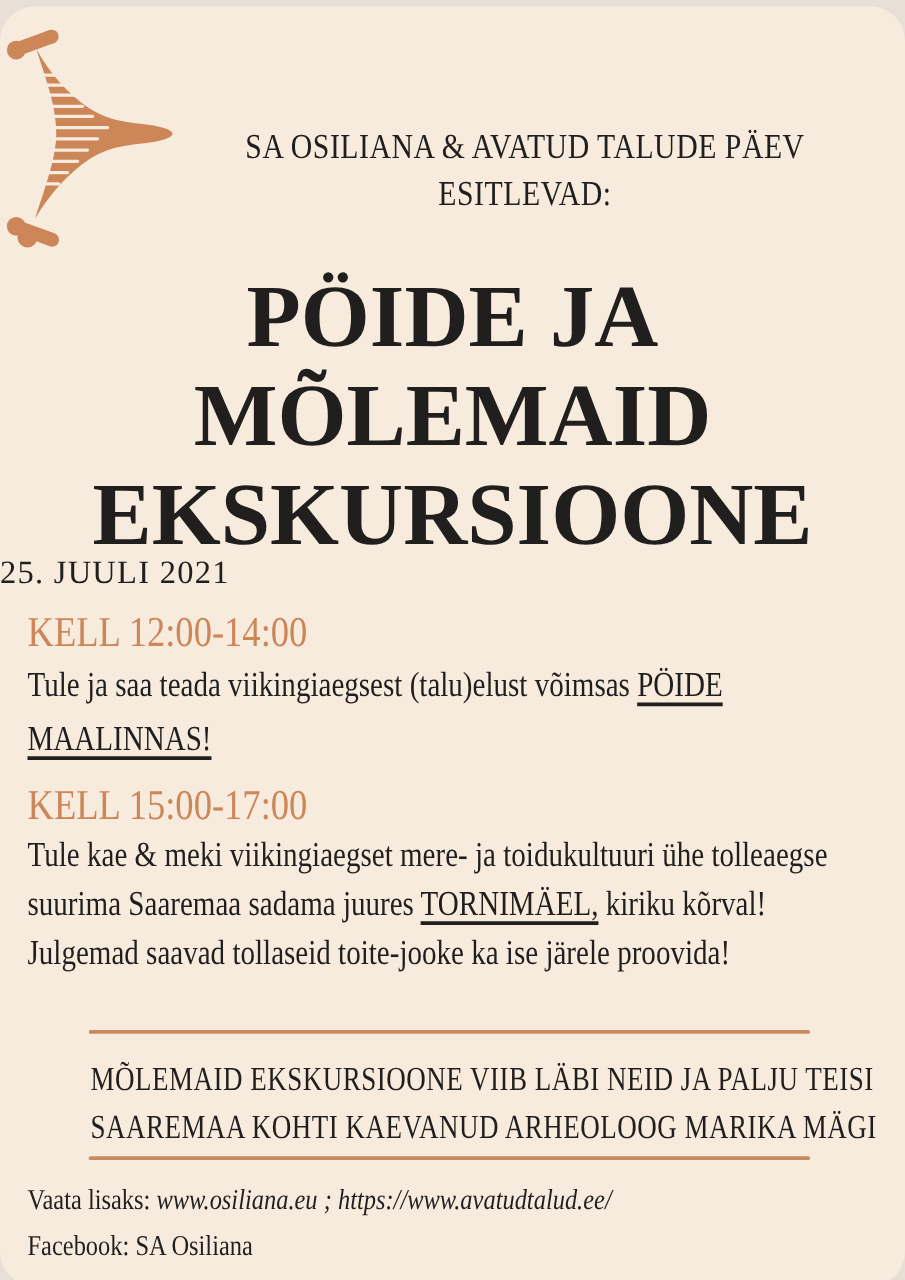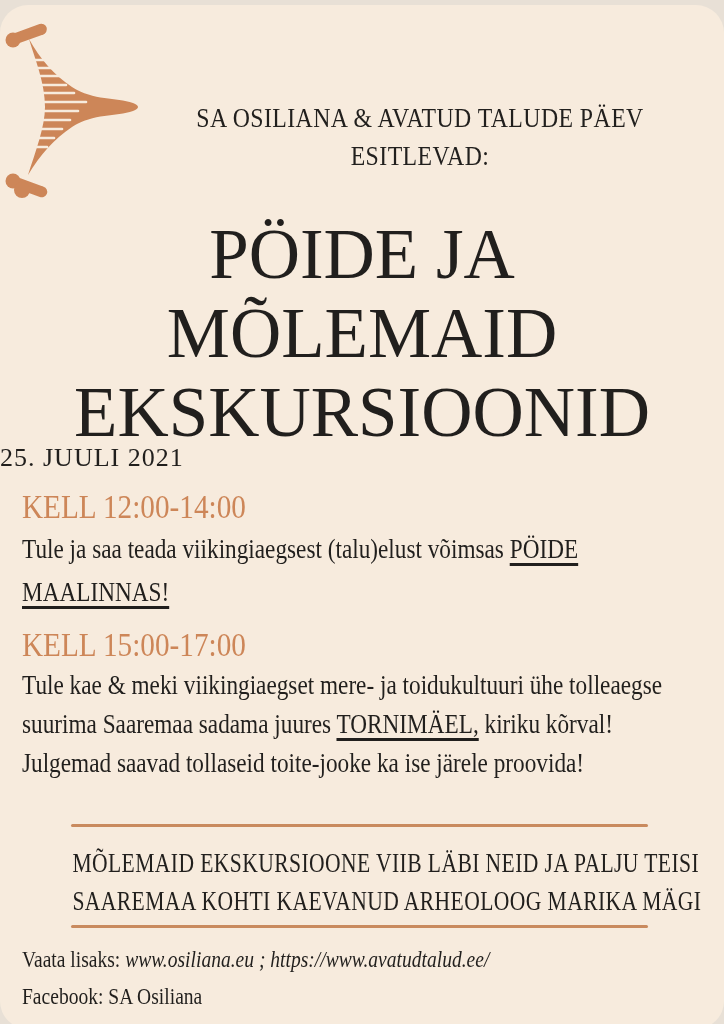--- a/index.html
+++ b/index.html
@@ -27,21 +27,21 @@
   .presenter{
     position:absolute;left:150px;top:94px;width:540px;
     text-align:center;
     font-size:28px;line-height:38px;letter-spacing:.5px;
     transform:scaleX(.85);transform-origin:50% 0;
     white-space:nowrap;
   }
   .title{
     position:absolute;left:0;top:210px;width:724px;
     text-align:center;
-    font-size:71px;line-height:79px;font-weight:normal;
+    font-size:71px;line-height:79px;font-weight:bold;
   }
   .date{
     position:absolute;left:0;top:438px;width:724px;
     text-align:left;
     font-size:26px;letter-spacing:1px;
   }
   .kell{
     position:absolute;left:22px;
     color:var(--accent);
     font-size:34px;line-height:36px;
@@ -120,21 +120,21 @@
   </svg>
 
   <div class="presenter">
     <div>SA OSILIANA &amp; AVATUD TALUDE PÄEV</div>
     <div>ESITLEVAD:</div>
   </div>
 
   <div class="title">
     <div>PÖIDE JA</div>
     <div>MÕLEMAID</div>
-    <div>EKSKURSIOONID</div>
+    <div>EKSKURSIOONE</div>
   </div>
 
   <div class="date">25. JUULI 2021</div>
 
   <div class="kell kell-1">KELL 12:00-14:00</div>
   <div class="body-block body-1">
       <div class="body-line"><span>Tule ja saa teada viikingiaegsest (talu)elust võimsas </span><span class="u">PÖIDE</span></div>
       <div class="body-line"><span class="u">MAALINNAS!</span></div>
     </div>
 

